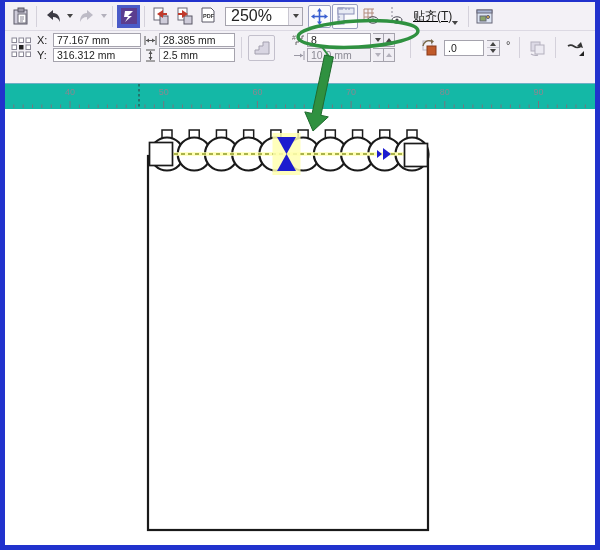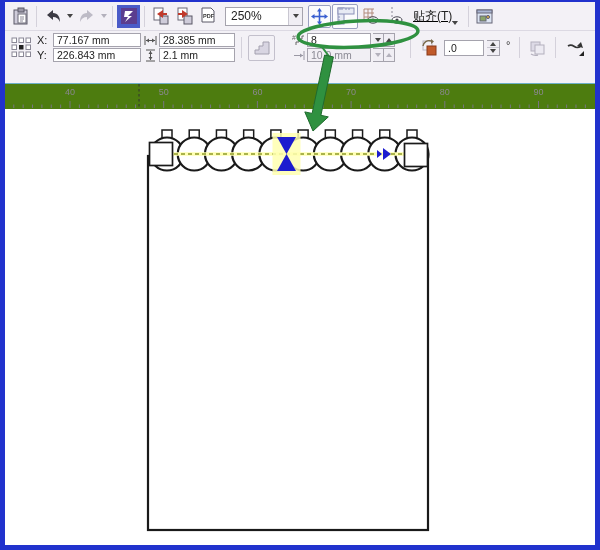--- a/index.html
+++ b/index.html
@@ -19,21 +19,21 @@
   .sep{width:1px;height:21px;background:#d4d1db;margin:0 3px;flex:none;}
   .tri-d{width:0;height:0;border-left:3px solid transparent;border-right:3px solid transparent;
          border-top:4px solid #444;}
   .tri-u{width:0;height:0;border-left:3px solid transparent;border-right:3px solid transparent;
          border-bottom:4px solid #444;}
   .tri-d.dis{border-top-color:#b3b1bc;}
   .drop{width:9px;display:flex;justify-content:center;flex:none;}
 
   .combo{display:flex;align-items:center;height:19px;border:1px solid #a5a3ad;background:#fff;
          margin:0 4px;flex:none;}
-  .combo .val{font-size:12px;color:#222;padding:0 5px;width:62px;}
+  .combo .val{font-size:16px;color:#222;padding:0 5px;width:62px;}
   .combo .btn{width:14px;height:100%;display:flex;align-items:center;justify-content:center;
               border-left:1px solid #c9c7d1;background:#f0eef4;}
   .snap{display:flex;align-items:flex-end;gap:0;padding:0 6px;flex:none;text-decoration:underline;}
   .snap .txt{font-size:12px;color:#222;}
 
   
   .stack2{display:flex;flex-direction:column;gap:1px;flex:none;}
   .frow{display:flex;align-items:center;gap:2px;height:14px;}
   .flabel{font-size:11px;color:#222;width:14px;text-align:left;}
   .field{background:#fff;border:1px solid #a5a3ad;font-size:10.5px;color:#222;
@@ -44,21 +44,21 @@
   .spinh .c{width:11px;height:14px;border:1px solid #a5a3ad;border-left:none;background:#f0eef4;
             display:flex;align-items:center;justify-content:center;}
   .spinv{display:flex;flex-direction:column;width:13px;height:16px;border:1px solid #a5a3ad;
          border-left:none;}
   .spinv .c{flex:1;background:#f0eef4;display:flex;align-items:center;justify-content:center;}
   .spinv .c:first-child{border-bottom:1px solid #c9c7d1;}
   .deg{font-size:11px;color:#333;margin:0 3px 6px 3px;}
   .miniico{width:13px;display:flex;justify-content:center;flex:none;}
 
   
-  .ruler{height:25px;background:#4d7c0f;position:relative;flex:none;}
+  .ruler{height:25px;background:#14b8a6;position:relative;flex:none;}
   .canvasArea{flex:1;background:#fff;position:relative;overflow:hidden;}
   svg{display:block;}
   .overlay{position:absolute;left:0;top:0;pointer-events:none;z-index:30;}
 </style>
 </head>
 <body>
 
 <div class="screen">
   <div class="app">
 
@@ -230,21 +230,21 @@
             </svg>
         </span>
       </div>
       <div class="stack2">
         <div class="frow">
           <span class="flabel">X:</span>
           <span class="field w86">77.167 mm</span>
         </div>
         <div class="frow">
           <span class="flabel">Y:</span>
-          <span class="field w86">226.843 mm</span>
+          <span class="field w86">316.312 mm</span>
         </div>
       </div>
       <div class="stack2">
         <div class="frow">
           <span class="miniico">
             <svg width="13" height="9">
                 <line x1="1" y1="0" x2="1" y2="9" stroke="#555"></line>
                 <line x1="12" y1="0" x2="12" y2="9" stroke="#555"></line>
                 <line x1="2" y1="4.5" x2="11" y2="4.5" stroke="#555"></line>
                 <polygon points="2,4.5 5,2.5 5,6.5" fill="#555"></polygon>
@@ -256,21 +256,21 @@
         <div class="frow">
           <span class="miniico">
             <svg width="9" height="13">
                 <line x1="0" y1="1" x2="9" y2="1" stroke="#555"></line>
                 <line x1="0" y1="12" x2="9" y2="12" stroke="#555"></line>
                 <line x1="4.5" y1="2" x2="4.5" y2="11" stroke="#555"></line>
                 <polygon points="4.5,2 2.5,5 6.5,5" fill="#555"></polygon>
                 <polygon points="4.5,11 2.5,8 6.5,8" fill="#555"></polygon>
               </svg>
           </span>
-          <span class="field w76">2.1 mm</span>
+          <span class="field w76">2.5 mm</span>
         </div>
       </div>
       <div class="sep"></div>
       <div class="tbtn" style="width:27px;height:26px;border:1px solid #c3c0cc;border-radius:2px;">
         <span>
           <svg width="18" height="16">
               <path d="M2,14 L2,10 L6,10 L6,6 L10,6 L10,2 L16,2 L16,14 Z" fill="#d8d5e2" stroke="#a3a0af"></path>
             </svg>
         </span>
       </div>

